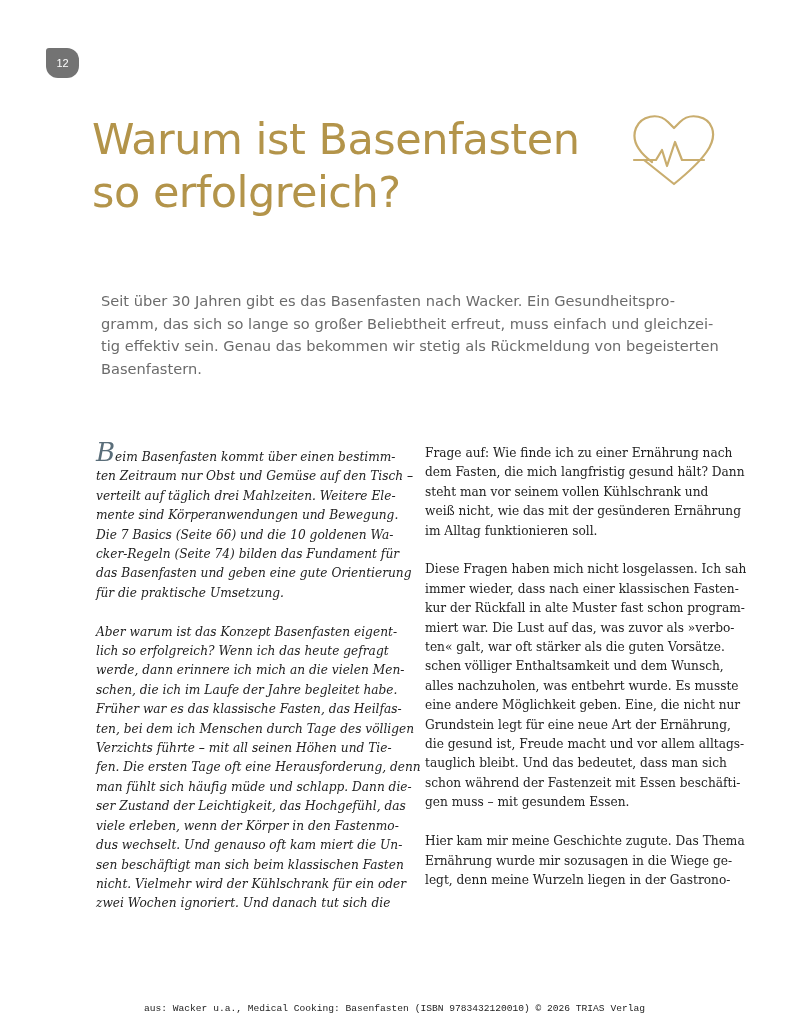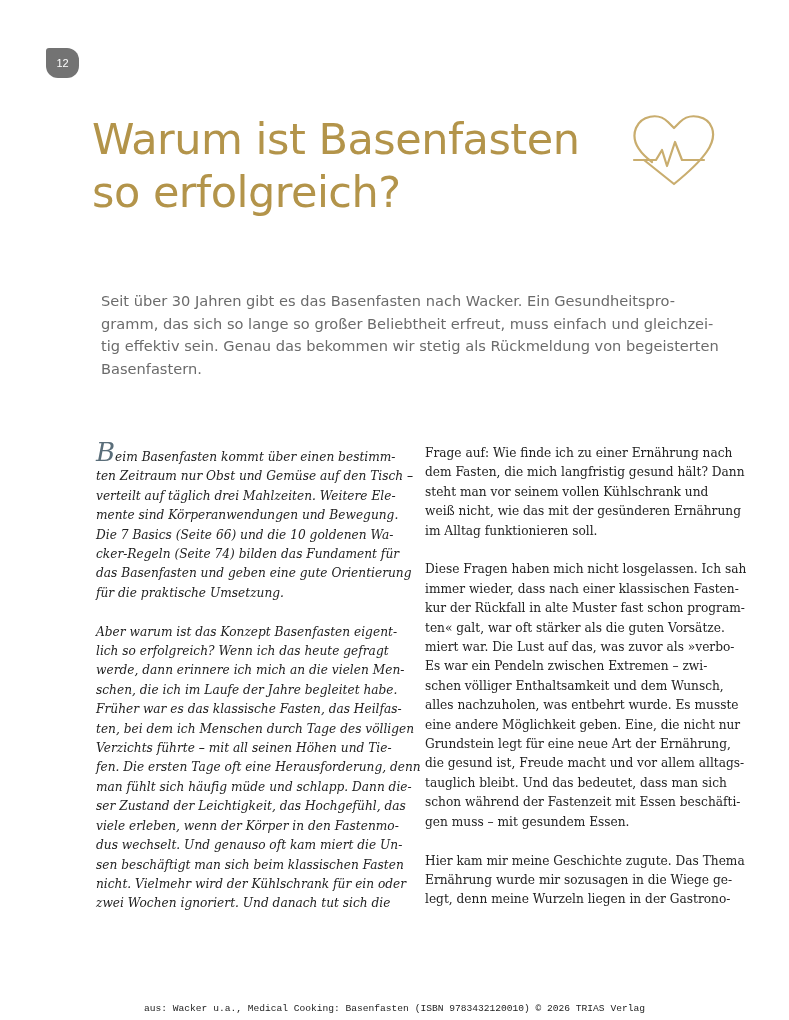--- a/index.html
+++ b/index.html
@@ -100,23 +100,22 @@
     <span class="line">Frage auf: Wie finde ich zu einer Ernährung nach</span>
     <span class="line">dem Fasten, die mich langfristig gesund hält? Dann</span>
     <span class="line">steht man vor seinem vollen Kühlschrank und</span>
     <span class="line">weiß nicht, wie das mit der gesünderen Ernährung</span>
     <span class="line">im Alltag funktionieren soll.</span>
   </p>
   <p class="para">
     <span class="line">Diese Fragen haben mich nicht losgelassen. Ich sah</span>
     <span class="line">immer wieder, dass nach einer klassischen Fasten-</span>
     <span class="line">kur der Rückfall in alte Muster fast schon program-</span>
+    <span class="line">miert war. Die Lust auf das, was zuvor als »verbo-</span>
     <span class="line">ten« galt, war oft stärker als die guten Vorsätze.</span>
-    <span class="line">miert war. Die Lust auf das, was zuvor als »verbo-</span>
-    <span class="line">Es war ein Pendeln zwischen Extremen – zwi-</span>
     <span class="line">schen völliger Enthaltsamkeit und dem Wunsch,</span>
     <span class="line">alles nachzuholen, was entbehrt wurde. Es musste</span>
     <span class="line">eine andere Möglichkeit geben. Eine, die nicht nur</span>
     <span class="line">Grundstein legt für eine neue Art der Ernährung,</span>
     <span class="line">die gesund ist, Freude macht und vor allem alltags-</span>
     <span class="line">tauglich bleibt. Und das bedeutet, dass man sich</span>
     <span class="line">schon während der Fastenzeit mit Essen beschäfti-</span>
     <span class="line">gen muss – mit gesundem Essen.</span>
   </p>
   <p class="para">

